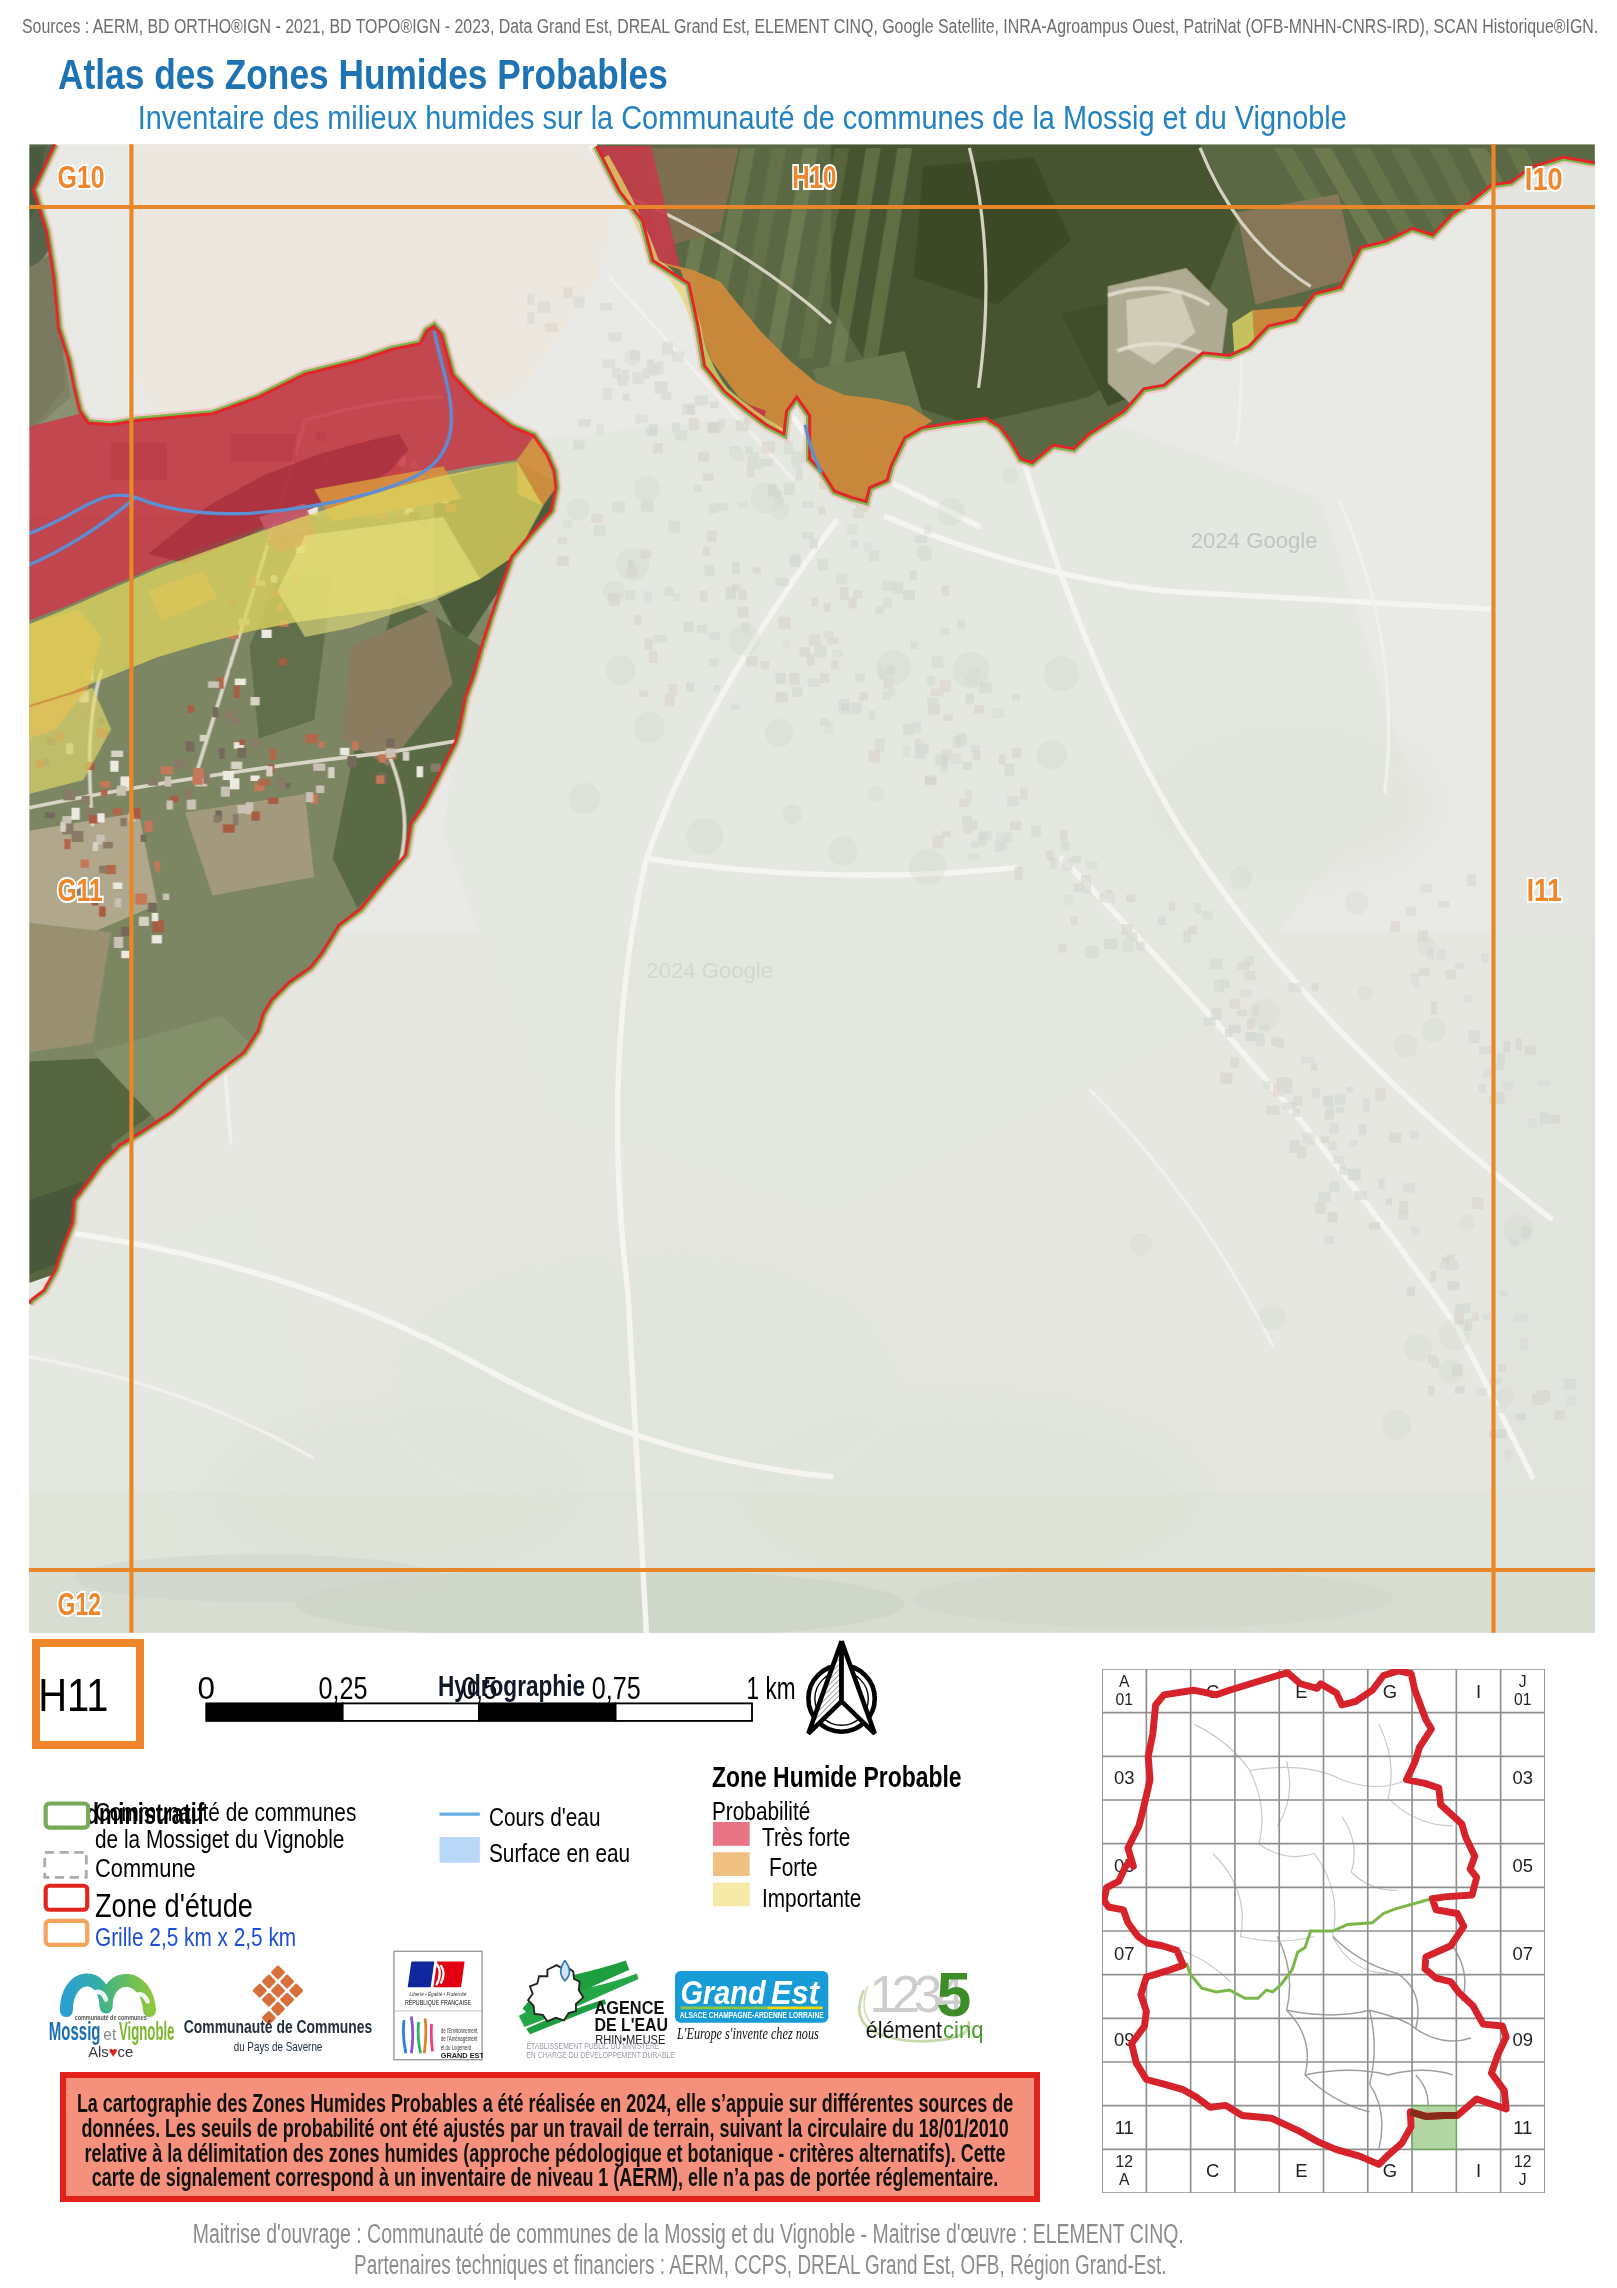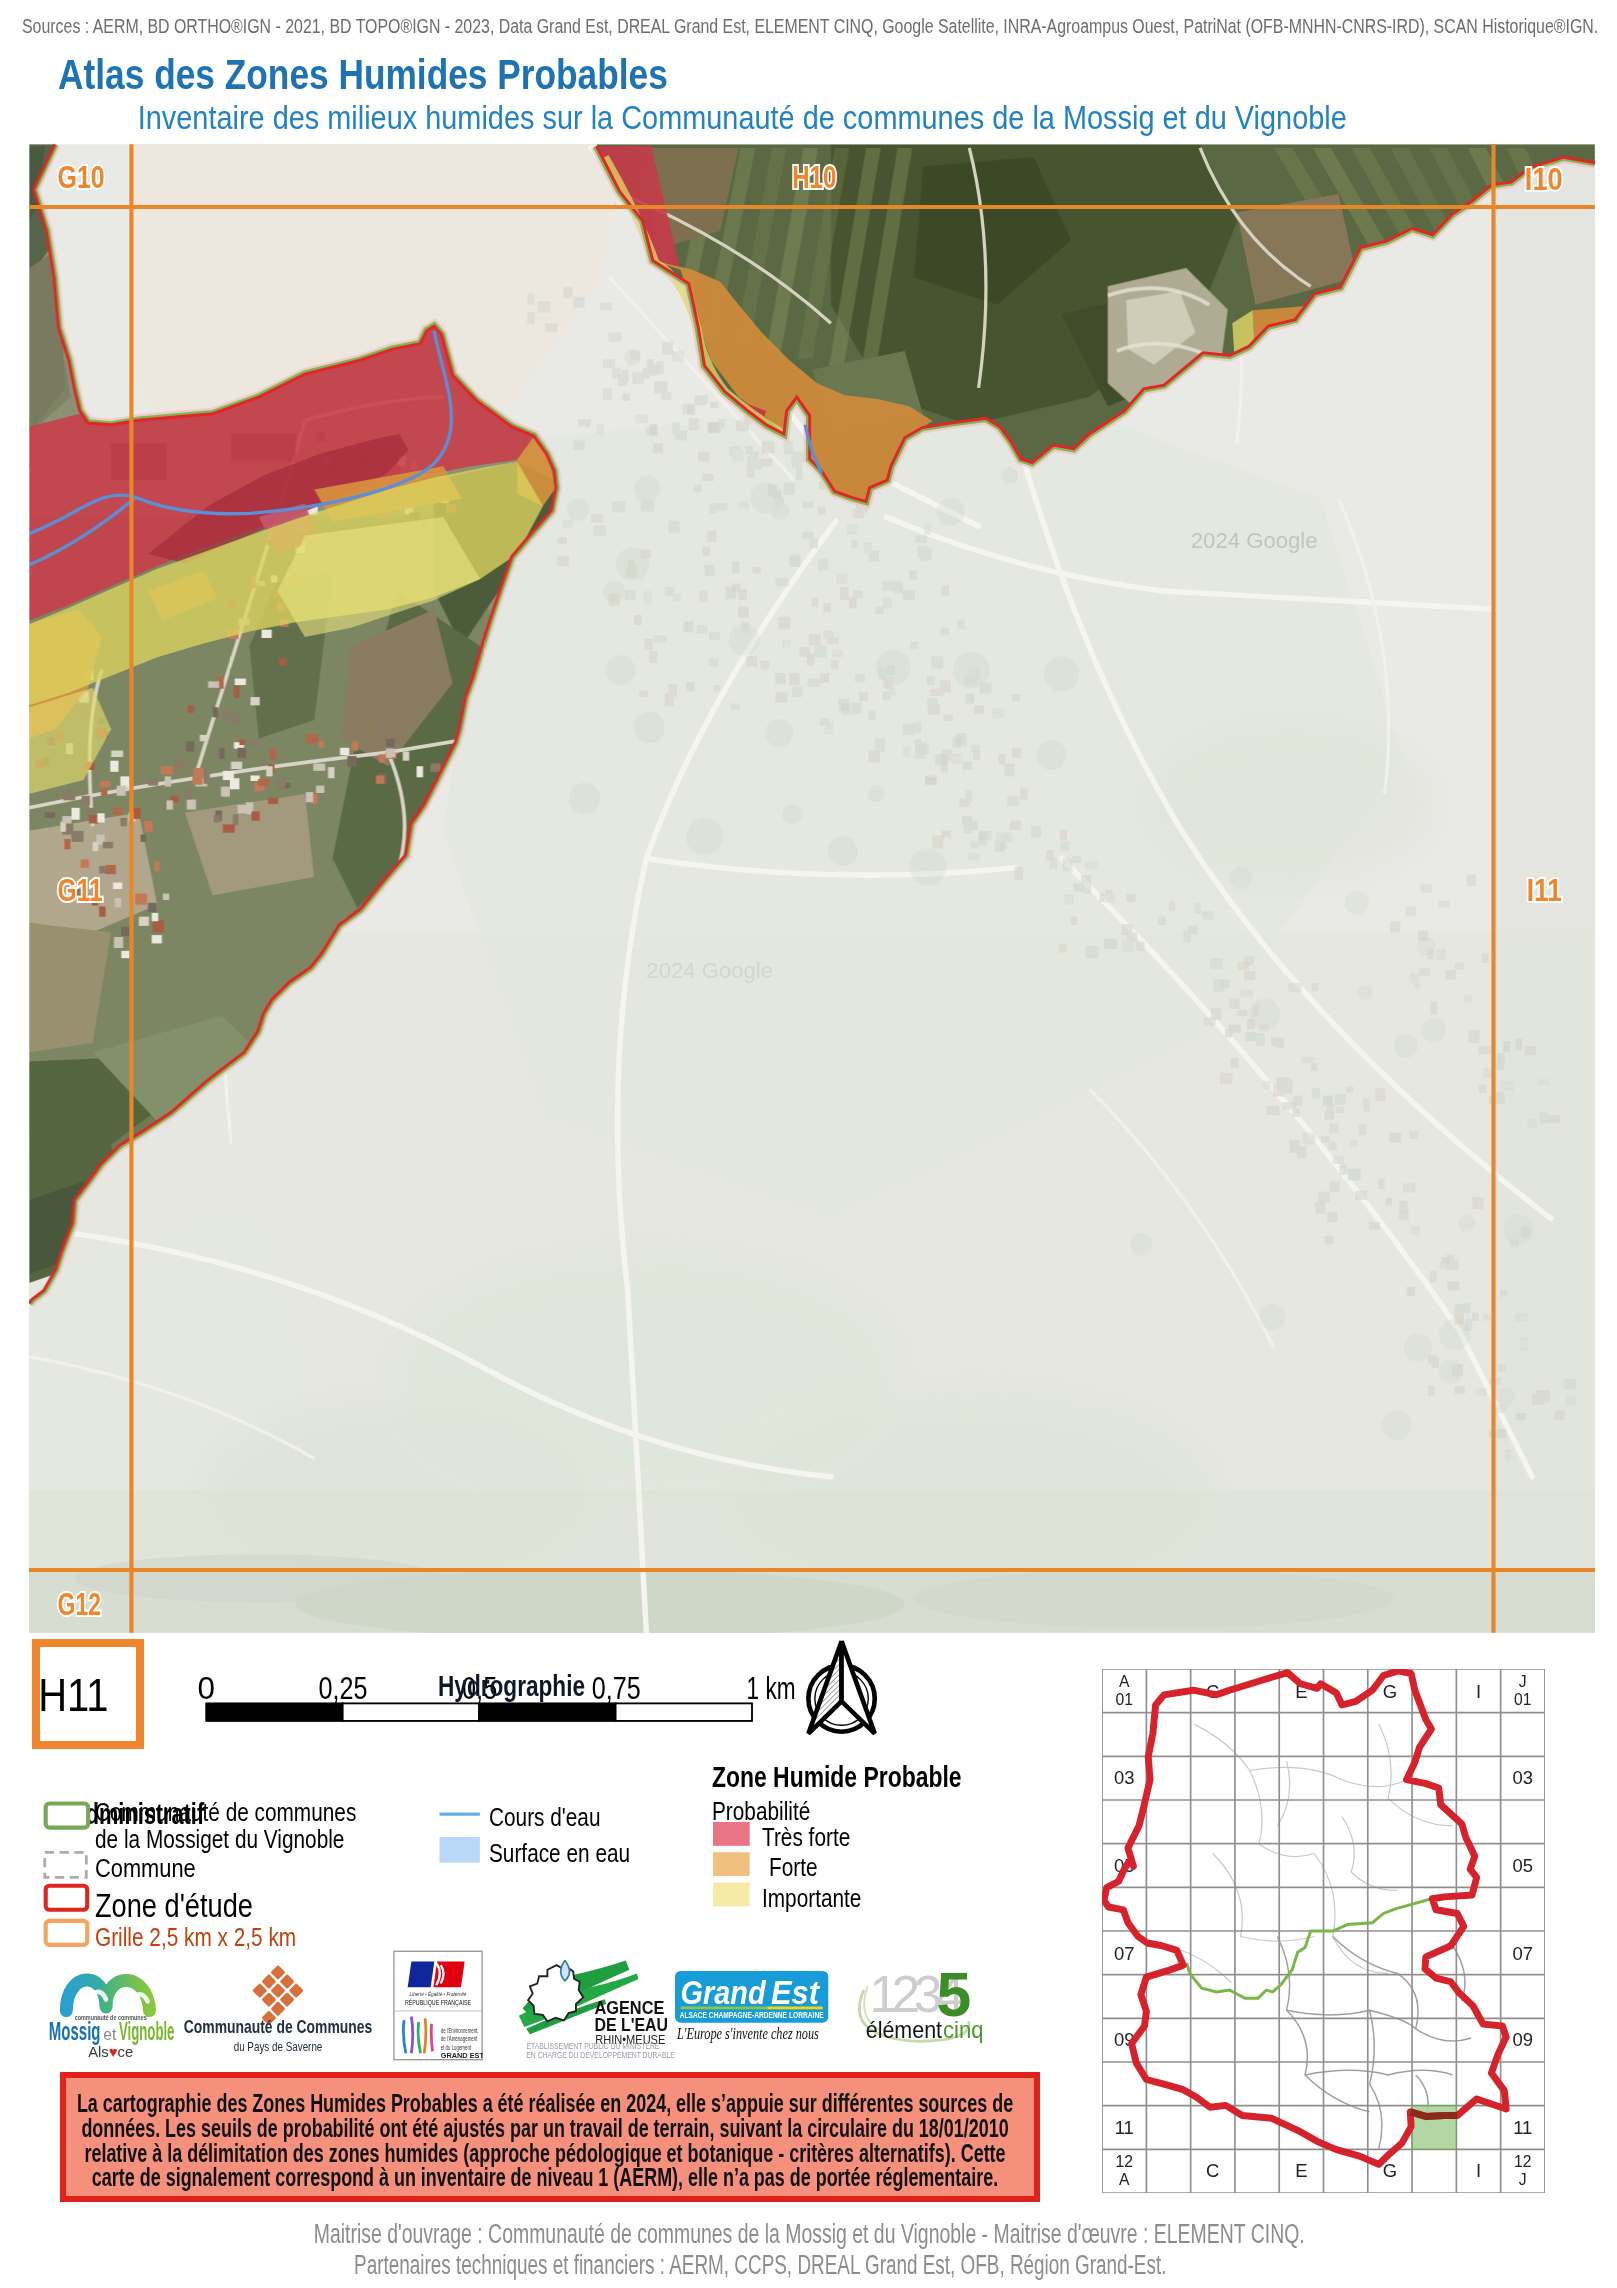--- a/index.html
+++ b/index.html
@@ -920,21 +920,21 @@
 
 <rect x="4" y="59" width="45" height="27" fill="#fff" stroke="#ababab" stroke-width="3" stroke-dasharray="10 6"></rect>
 
 <rect x="5" y="95" width="45" height="26" rx="4" fill="#fff" stroke="#e0241e" stroke-width="4.5"></rect>
 
 <rect x="5" y="133" width="45" height="26" rx="4" fill="#fff" stroke="#f4a45c" stroke-width="4.5"></rect>
 </svg>
 <div class="abs" style="left:95px;top:1799px;font-size:26px;color:#000;line-height:27px"><span class="cx">Communauté de communes</span><br><span class="cx">de la Mossiget du Vignoble</span></div>
 <div class="abs" style="left:95px;top:1853px;font-size:26px;color:#000"><span class="cx" style="transform:scaleX(0.84)">Commune</span></div>
 <div class="abs" style="left:95px;top:1886px;font-size:34px;color:#000"><span class="cx">Zone d'étude</span></div>
-<div class="abs" style="left:95px;top:1922px;font-size:26px;color:#c2410c"><span class="cx">Grille 2,5 km x 2,5 km</span></div>
+<div class="abs" style="left:95px;top:1922px;font-size:26px;color:#1d4ed8"><span class="cx">Grille 2,5 km x 2,5 km</span></div>
 
 <div class="abs" style="left:438px;top:1670px;font-size:29px;font-weight:bold;color:#0f172a"><span class="cx" style="transform:scaleX(0.78)">Hydrographie</span></div>
 <svg class="abs" style="left:434px;top:1800px" width="55" height="74" viewBox="0 0 60 80">
 <line x1="6" y1="15" x2="50" y2="15" stroke="#6aade0" stroke-width="3.5"></line>
 <rect x="6" y="40" width="44" height="28" fill="#b9d8f7"></rect>
 </svg>
 <div class="abs" style="left:489px;top:1802px;font-size:26px;color:#000"><span class="cx">Cours d'eau</span></div>
 <div class="abs" style="left:489px;top:1838px;font-size:26px;color:#000"><span class="cx">Surface en eau</span></div>
 
 <div class="abs" style="left:712px;top:1761px;font-size:29px;font-weight:bold;color:#000"><span class="cx" style="transform:scaleX(0.79)">Zone Humide Probable</span></div>
@@ -1040,21 +1040,21 @@
 <text x="20" y="90" font-size="25" fill="#111" textLength="83" lengthAdjust="spacingAndGlyphs">élément</text>
     <text x="104" y="90" font-size="25" fill="#4a9a30" textLength="44" lengthAdjust="spacingAndGlyphs">cinq</text>
 </svg>
 
 <div class="abs" style="left:60px;top:2072px;width:968px;height:118px;border:6.5px solid #e1211a;background:#f5907c"></div>
 <div class="abs" style="left:545px;top:2088px;font-weight:bold;font-size:26px;color:#111;white-space:nowrap;transform:scaleX(0.69) translateX(-50%);transform-origin:0 0">La cartographie des Zones Humides Probables a été réalisée en 2024, elle s’appuie sur différentes sources de</div>
 <div class="abs" style="left:545px;top:2113px;font-weight:bold;font-size:26px;color:#111;white-space:nowrap;transform:scaleX(0.69) translateX(-50%);transform-origin:0 0">données. Les seuils de probabilité ont été ajustés par un travail de terrain, suivant la circulaire du 18/01/2010</div>
 <div class="abs" style="left:545px;top:2138px;font-weight:bold;font-size:26px;color:#111;white-space:nowrap;transform:scaleX(0.69) translateX(-50%);transform-origin:0 0">relative à la délimitation des zones humides (approche pédologique et botanique - critères alternatifs). Cette</div>
 <div class="abs" style="left:545px;top:2162px;font-weight:bold;font-size:26px;color:#111;white-space:nowrap;transform:scaleX(0.69) translateX(-50%);transform-origin:0 0">carte de signalement correspond à un inventaire de niveau 1 (AERM), elle n’a pas de portée réglementaire.</div>
 
-<div class="abs" style="left:0;top:2219px;width:1618px;text-align:center;font-size:27px;color:#8c8c8c"><span class="cm" style="transform:scaleX(0.72)">Maitrise d'ouvrage : Communauté de communes de la Mossig et du Vignoble - Maitrise d'œuvre : ELEMENT CINQ.</span></div>
+<div class="abs" style="left:0;top:2219px;width:1618px;font-size:27px;color:#8c8c8c"><span class="cm" style="transform:scaleX(0.72)">Maitrise d'ouvrage : Communauté de communes de la Mossig et du Vignoble - Maitrise d'œuvre : ELEMENT CINQ.</span></div>
 <div class="abs" style="left:9px;top:2250px;width:1502px;text-align:center;font-size:27px;color:#8c8c8c"><span class="cm" style="transform:scaleX(0.70)">Partenaires techniques et financiers : AERM, CCPS, DREAL Grand Est, OFB, Région Grand-Est.</span></div>
 
 <svg class="abs" style="left:1102px;top:1669px" width="443" height="524" viewBox="0 0 480 568">
 <rect x="0" y="0" width="480" height="568" fill="#fff"></rect>
 
 <g stroke="#c9c9c9" stroke-width="1.3" fill="none">
 <path d="M100,60 Q140,80 160,110 Q180,150 170,190 Q200,210 230,200"></path>
 <path d="M160,110 Q220,100 260,120 Q300,135 330,120"></path>
 <path d="M120,200 Q160,240 150,290 Q190,300 230,290"></path>
 <path d="M230,200 Q260,240 250,290 Q270,330 310,330"></path>

